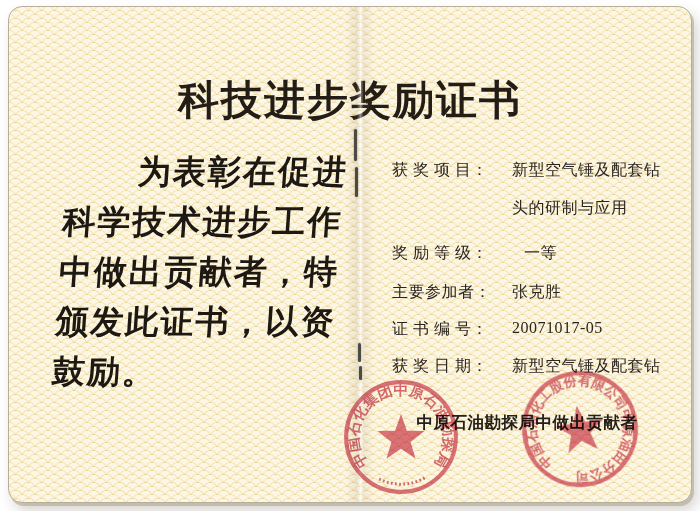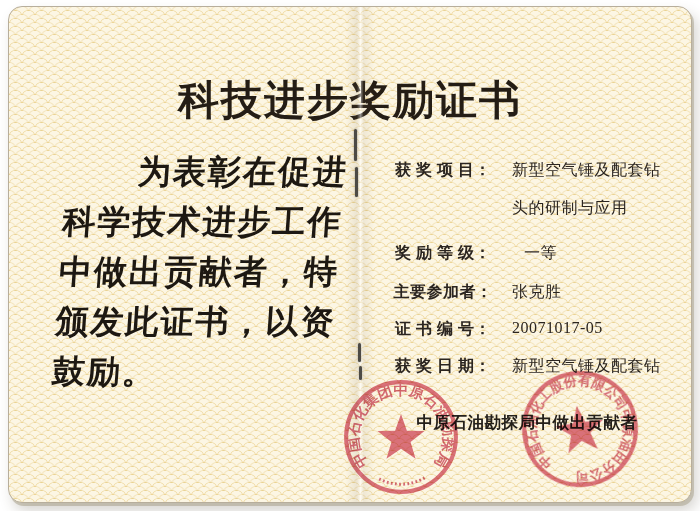--- a/index.html
+++ b/index.html
@@ -35,21 +35,21 @@
   .dedication {
     position:absolute; left:50px; top:140px; width:300px;
     font-size:33px; font-weight:700; color:#1d1812;
     line-height:50px; letter-spacing:2px;
     transform:skewX(-4deg);
   }
   .dedication .indent { padding-left:72px; }
   
   .field-row { position:absolute; left:383px; display:flex; align-items:flex-start;
                font-size:16px; color:#2b2520; }
-  .field-row .flabel { width:102px; font-weight:700; flex:none; letter-spacing:.5px;text-align:center; }
+  .field-row .flabel { width:102px; font-weight:400; flex:none; letter-spacing:.5px; }
   .field-row .fvalue { margin-left:18px; letter-spacing:.5px; }
   .row-project     { top:153px; }
   .row-project .fvalue div { line-height:20px; }
   .row-project .fvalue .vline2 { margin-top:18px; }
   .row-grade       { top:236px;gap:12px; }
   .row-participant { top:275px; }
   .row-number      { top:312px; }
   .row-date        { top:349px; }
   
   .issuers {

